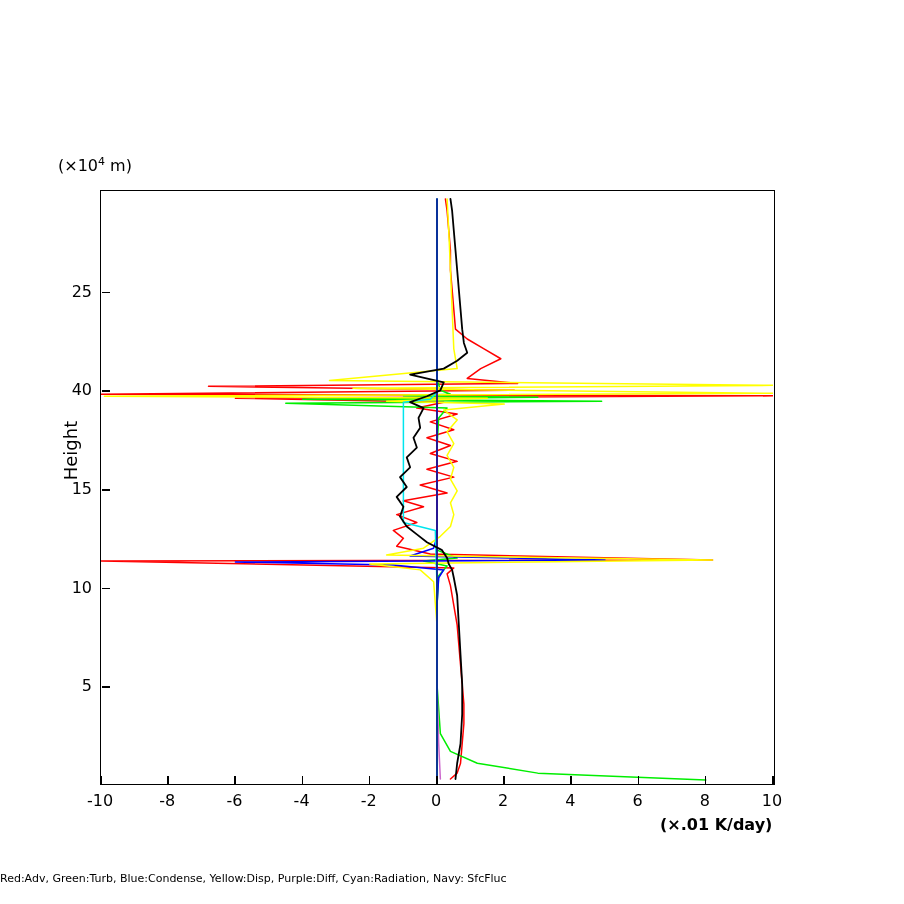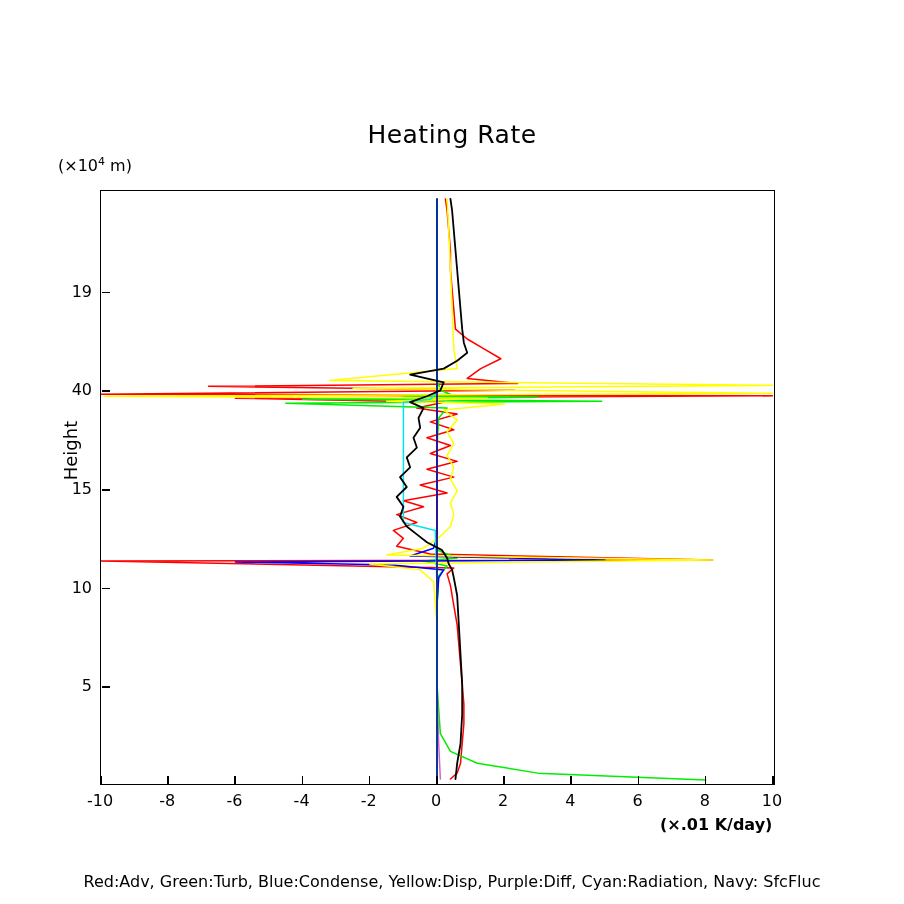--- a/index.html
+++ b/index.html
@@ -53,22 +53,22 @@
     left: 660px;
     top: 815px;
     font-size: 16px;
     font-weight: bold;
   }
   .legend {
     position: absolute;
     left: 0;
     top: 872px;
     width: 904px;
-    text-align: center;
-    font-size: 16px;
+    text-align: left;
+    font-size: 11px;
   }
   #plot {
     position: absolute;
     left: 100px;
     top: 190px;
     width: 675px;
     height: 595px;
     border: 1.5px solid #000;
     box-sizing: border-box;
     overflow: hidden;
@@ -90,21 +90,20 @@
     width: 40px;
   }
 </style>
 </head>
 <body>
 
 <div id="stage">
 
   <div class="unit-top">(×10<sup>4</sup> m)</div>
 
-  <div class="chart-title">Heating Rate</div>
 
   <div class="ylabel">Height</div>
 
   <div id="plot">
     <svg id="plot-svg" width="672" height="592" viewBox="0 0 672 592">
         <polyline points="349.44,588.05 356.16,582.13 359.52,572.27 361.20,552.53 362.88,532.80 362.88,513.07 361.20,493.33 359.52,473.60 357.84,453.87 356.16,434.13 352.80,414.40 349.44,394.67 346.08,382.83 352.80,376.91 0.00,370.00 611.52,369.01 329.28,363.09 295.68,355.20 302.40,347.31 292.32,339.41 315.84,331.52 295.68,323.63 322.56,315.73 302.40,309.81 346.08,301.92 319.20,294.03 352.80,286.13 325.92,278.24 356.16,270.35 329.28,262.45 349.44,254.56 325.92,246.67 352.80,238.77 329.28,230.88 356.16,222.99 315.84,217.07 342.72,211.15 134.40,207.20 672.00,204.83 0.00,203.25 413.28,199.31 107.52,195.36 416.64,192.40 366.24,187.47 379.68,177.60 399.84,167.73 383.04,157.87 366.24,148.00 354.48,138.13 352.80,118.40 351.12,98.67 349.44,78.93 349.44,59.20 347.76,39.47 346.08,19.73 344.40,7.89" fill="none" stroke="#ff0000" stroke-width="1.5" stroke-linejoin="round" stroke-linecap="round"></polyline>
         <polyline points="604.80,589.04 436.80,582.13 376.32,572.27 349.44,560.43 339.36,542.67 336.00,493.33 336.00,414.40 337.68,384.80 346.08,374.93 322.56,370.00 356.16,367.04 336.00,359.15 336.00,335.47 336.00,296.00 336.00,256.53 337.68,226.93 346.08,217.07 184.80,212.13 500.64,210.16 201.60,208.19 436.80,206.21 302.40,204.83 349.44,203.25 339.36,199.31 336.00,187.47 336.00,138.13 336.00,78.93 336.00,7.89" fill="none" stroke="#00ee00" stroke-width="1.5" stroke-linejoin="round" stroke-linecap="round"></polyline>
         <polyline points="336.00,588.05 336.00,532.80 336.00,473.60 336.00,414.40 337.68,386.77 342.72,378.88 292.32,373.95 134.40,370.99 504.00,369.01 309.12,365.07 332.64,357.17 336.00,345.33 336.00,315.73 336.00,276.27 336.00,236.80 336.00,207.20 336.00,177.60 336.00,118.40 336.00,59.20 336.00,7.89" fill="none" stroke="#0000ff" stroke-width="1.5" stroke-linejoin="round" stroke-linecap="round"></polyline>
         <polyline points="336.00,588.05 336.00,513.07 336.00,434.13 332.64,390.72 319.20,378.88 268.80,372.96 611.52,369.01 285.60,364.08 322.56,357.17 339.36,345.33 349.44,335.47 352.80,323.63 349.44,311.79 356.16,299.95 349.44,288.11 352.80,276.27 346.08,264.43 352.80,252.59 346.08,240.75 356.16,228.91 342.72,219.04 403.20,213.12 285.60,210.16 386.40,207.20 3.36,205.23 672.00,202.27 252.00,197.33 672.00,194.37 228.48,189.44 356.16,177.60 352.80,157.87 351.12,118.40 349.44,78.93 347.76,39.47 346.08,7.89" fill="none" stroke="#ffff00" stroke-width="1.5" stroke-linejoin="round" stroke-linecap="round"></polyline>
         <polyline points="339.36,588.05 337.68,552.53 336.00,493.33 336.00,434.13 336.00,374.93 336.00,315.73 336.00,256.53 336.00,197.33 336.00,138.13 336.00,78.93 336.00,7.89" fill="none" stroke="#cc66cc" stroke-width="1.5" stroke-linejoin="round" stroke-linecap="round"></polyline>
@@ -140,21 +139,21 @@
     </div>
   <div id="yticks">
       <div class="tick-y" style="left: 52px; top: 676.333px;">5</div>
       <div style="position: absolute; left: 102px; top: 686.333px; width: 8px; height: 1.5px; background: rgb(0, 0, 0);"></div>
       <div class="tick-y" style="left: 52px; top: 577.667px;">10</div>
       <div style="position: absolute; left: 102px; top: 587.667px; width: 8px; height: 1.5px; background: rgb(0, 0, 0);"></div>
       <div class="tick-y" style="left: 52px; top: 479px;">15</div>
       <div style="position: absolute; left: 102px; top: 489px; width: 8px; height: 1.5px; background: rgb(0, 0, 0);"></div>
       <div class="tick-y" style="left: 52px; top: 380.333px;">40</div>
       <div style="position: absolute; left: 102px; top: 390.333px; width: 8px; height: 1.5px; background: rgb(0, 0, 0);"></div>
-      <div class="tick-y" style="left: 52px; top: 281.667px;">19</div>
+      <div class="tick-y" style="left: 52px; top: 281.667px;">25</div>
       <div style="position: absolute; left: 102px; top: 291.667px; width: 8px; height: 1.5px; background: rgb(0, 0, 0);"></div>
     </div>
 
   <div class="unit-bottom">(×.01 K/day)</div>
 
   <div class="legend">Red:Adv, Green:Turb, Blue:Condense, Yellow:Disp, Purple:Diff, Cyan:Radiation, Navy: SfcFluc</div>
 
 </div>
 
 </body></html>

